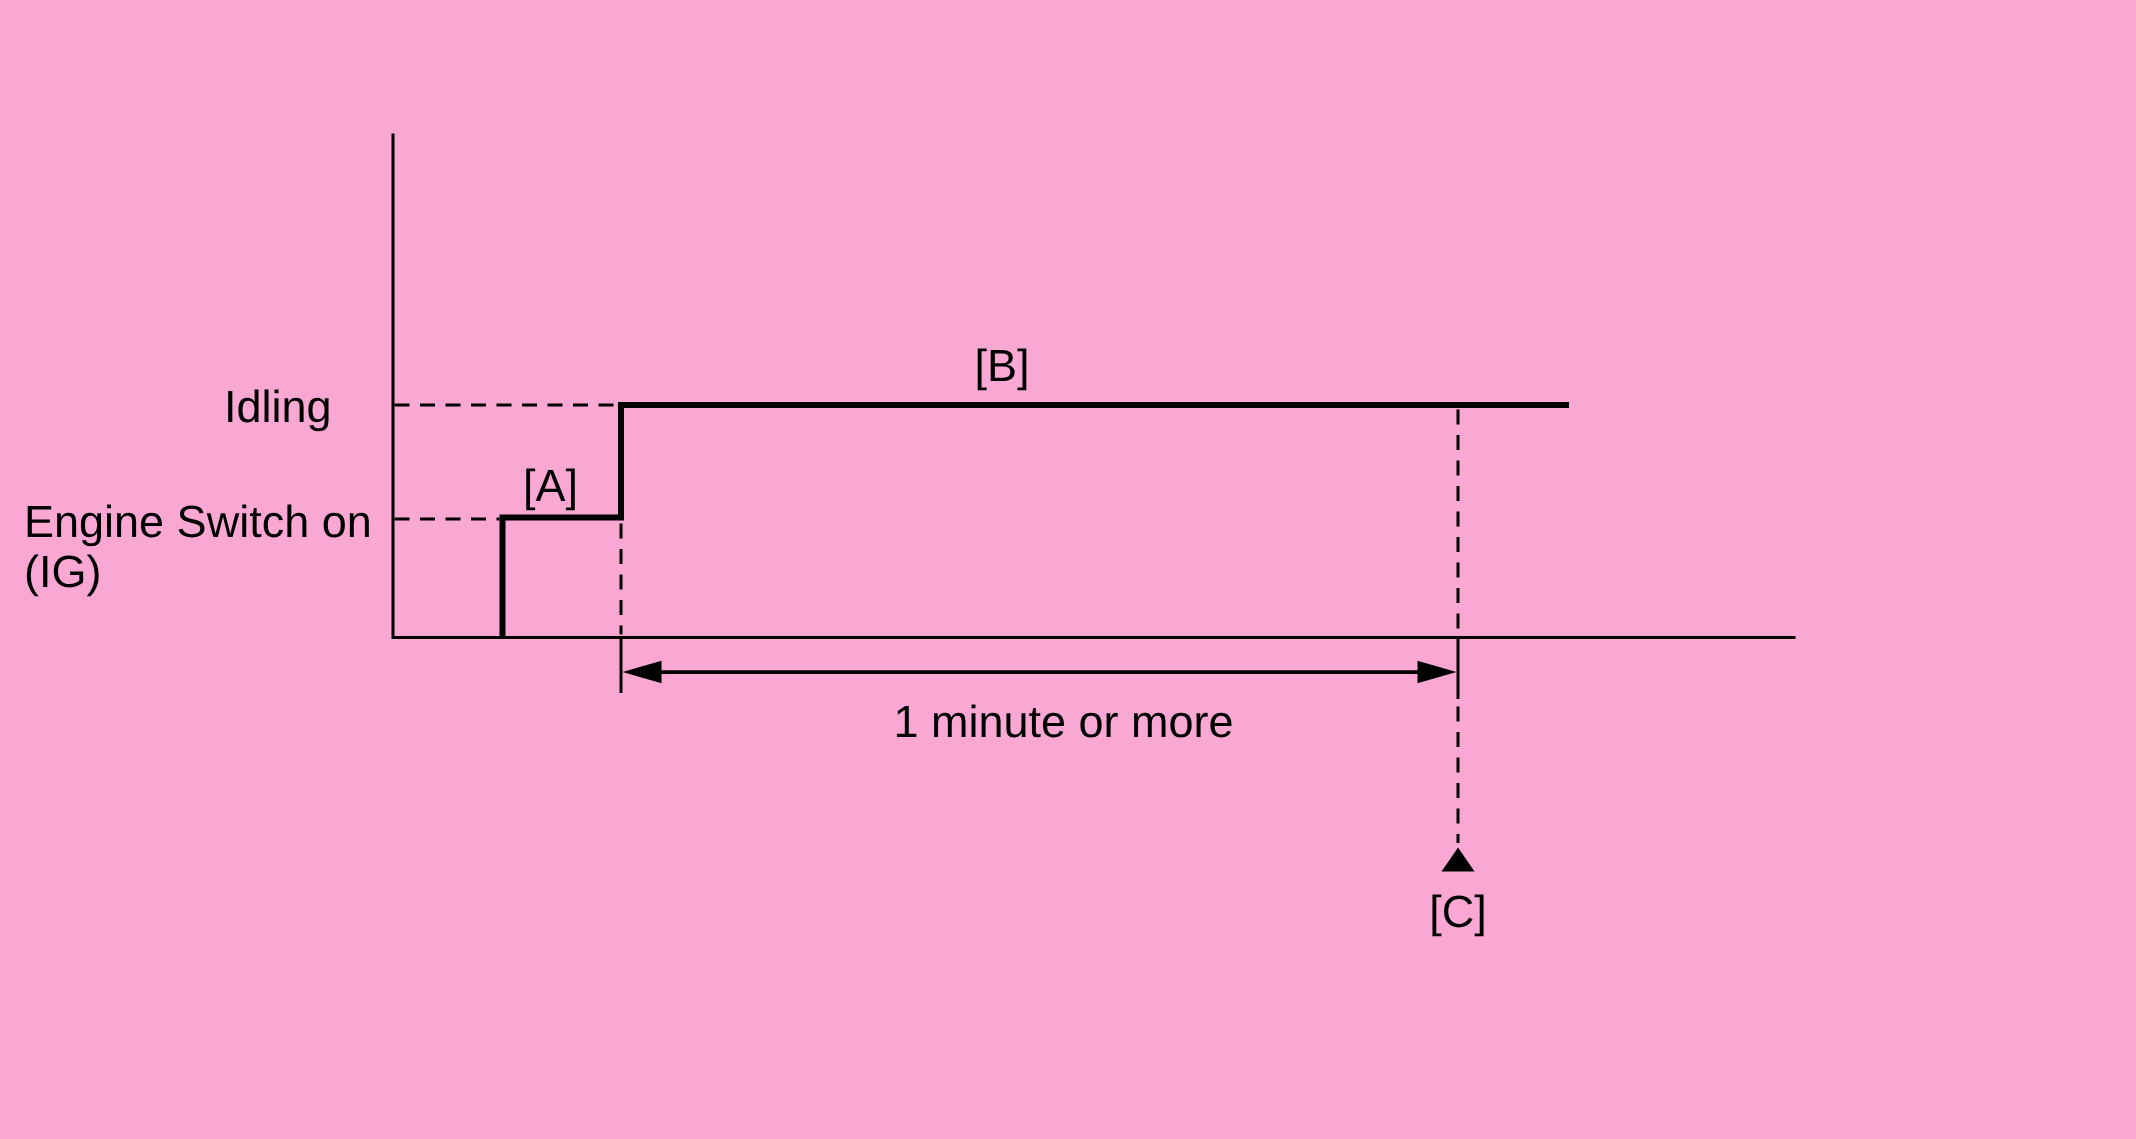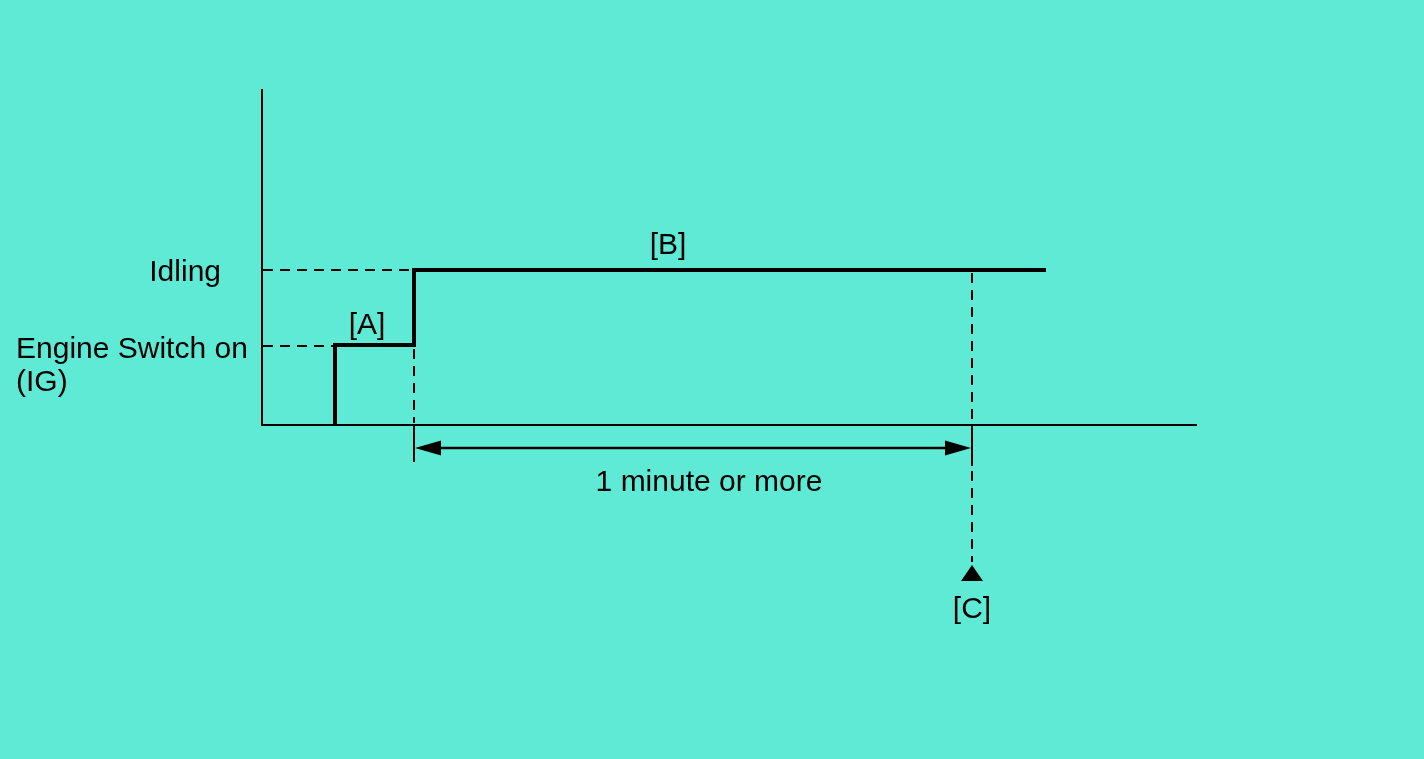--- a/index.html
+++ b/index.html
@@ -4,21 +4,21 @@
 <style>
   html, body {
     margin: 0;
     padding: 0;
     background: #ffffff;
   }
   .canvas {
     position: relative;
     width: 1424px;
     height: 759px;
-    background: #5eead4;
+    background: #f9a8d4;
     overflow: hidden;
   }
   svg text {
     font-family: "Liberation Sans", "DejaVu Sans", sans-serif;
     font-size: 30px;
     fill: #000000;
   }
   .t-center { text-anchor: middle; }
   .t-end    { text-anchor: end; }
   .axis   { stroke: #000000; stroke-width: 2;   fill: none; }

